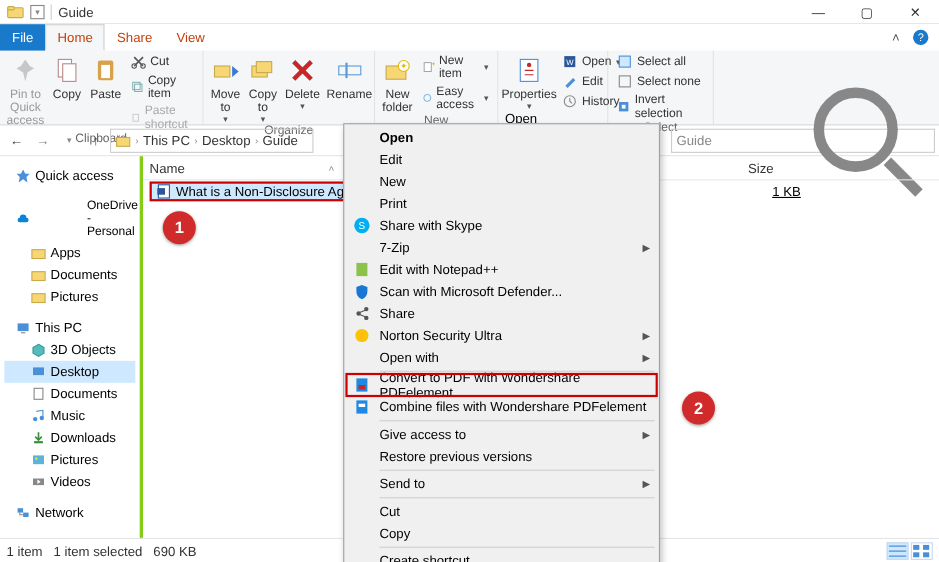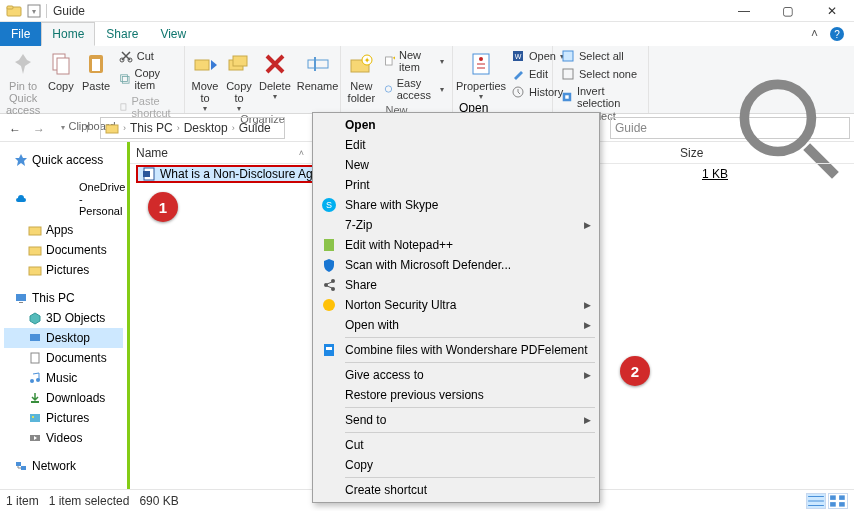--- a/index.html
+++ b/index.html
@@ -8,21 +8,21 @@
 
 .titlebar { height: 22px; background: #fff; display: flex; align-items: center; border-bottom: 1px solid #e5e5e5; }
 .titlebar .qat { display: flex; align-items: center; gap: 4px; padding-left: 6px; }
 .titlebar .qat .icon { width: 16px; height: 16px; display: inline-block; }
 .titlebar .title { padding-left: 6px; color: #333; }
 .titlebar .win-controls { margin-left: auto; display: flex; }
 .titlebar .win-controls div { width: 44px; height: 22px; display: flex; align-items: center; justify-content: center; color: #333; }
 
 
 .tabs { height: 24px; background: #fff; display: flex; align-items: stretch; justify-content: flex-end; }
-.tabs .tab { padding: 0 10px; display: flex; align-items: center; font-size: 12px; color: #0f766e; border: 1px solid transparent; }
+.tabs .tab { padding: 0 10px; display: flex; align-items: center; font-size: 12px; color: #c2410c; border: 1px solid transparent; }
 .tabs .tab.file { background: #1979ca; color: #fff; }
 .tabs .tab.active { border: 1px solid #d0d0d0; border-bottom: 1px solid #f5f6f7; background: #f5f6f7; }
 .tabs .help { margin-left: auto; padding-right: 10px; display:flex; align-items:center; gap:12px; color:#1979ca;}
 .tabs .help .up { color:#555; }
 
 
 .ribbon { height: 68px; background: #f5f6f7; display: flex; border-bottom: 1px solid #dadada; }
 .group { border-right: 1px solid #e3e3e3; padding: 2px 6px 0 6px; display: flex; flex-direction: column; }
 .group .group-body { flex: 1; display: flex; align-items: flex-start; gap: 6px; }
 .group .group-label { text-align: center; font-size: 11px; color: #666; padding-bottom: 1px; }
@@ -584,20 +584,29 @@
         </svg>
       </span>
       <span>Norton Security Ultra</span>
       <span class="cm-arrow">▶</span>
     </div>
   <div class="cm-item">
       <span>Open with</span>
       <span class="cm-arrow">▶</span>
     </div>
   <div class="cm-sep"></div>
+  <div class="cm-item cm-highlight">
+      <span class="cm-icon">
+        <svg viewBox="0 0 16 16">
+          <rect x="3" y="2" width="10" height="12" fill="#1e88e5"></rect>
+          <rect x="5" y="8" width="6" height="4" fill="#c62828"></rect>
+        </svg>
+      </span>
+      <span>Convert to PDF with Wondershare PDFelement</span>
+    </div>
   <div class="cm-item">
       <span class="cm-icon">
         <svg viewBox="0 0 16 16">
           <rect x="3" y="2" width="10" height="12" fill="#1e88e5"></rect>
           <rect x="5" y="5" width="6" height="3" fill="#fff"></rect>
         </svg>
       </span>
       <span>Combine files with Wondershare PDFelement</span>
     </div>
   <div class="cm-sep"></div>

